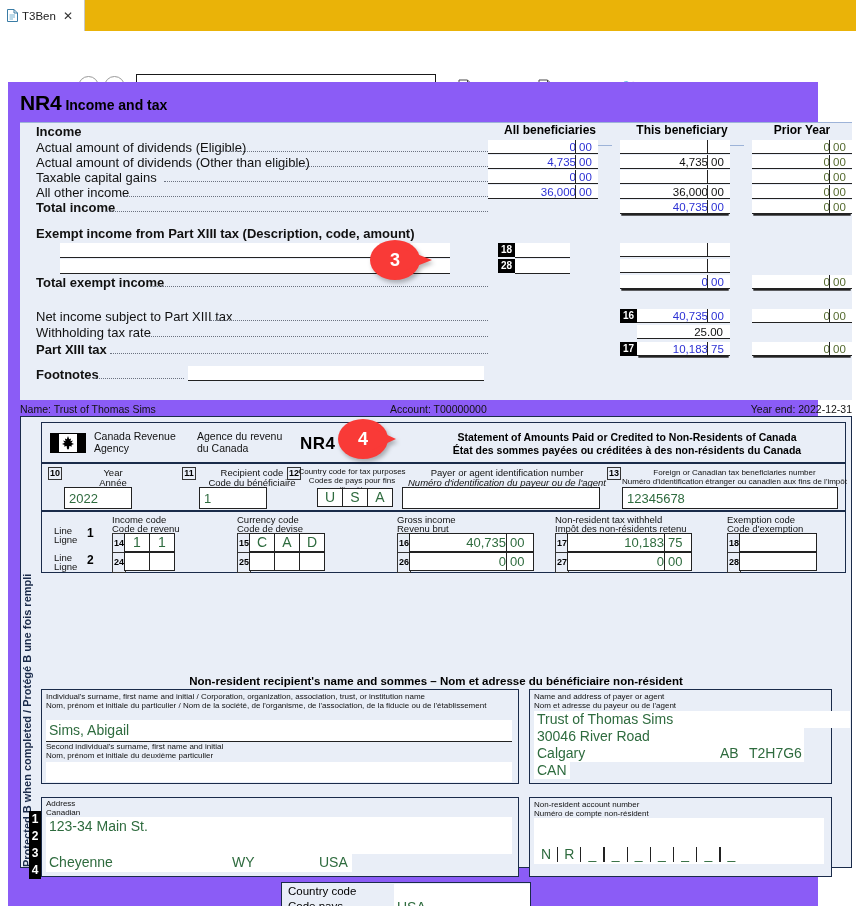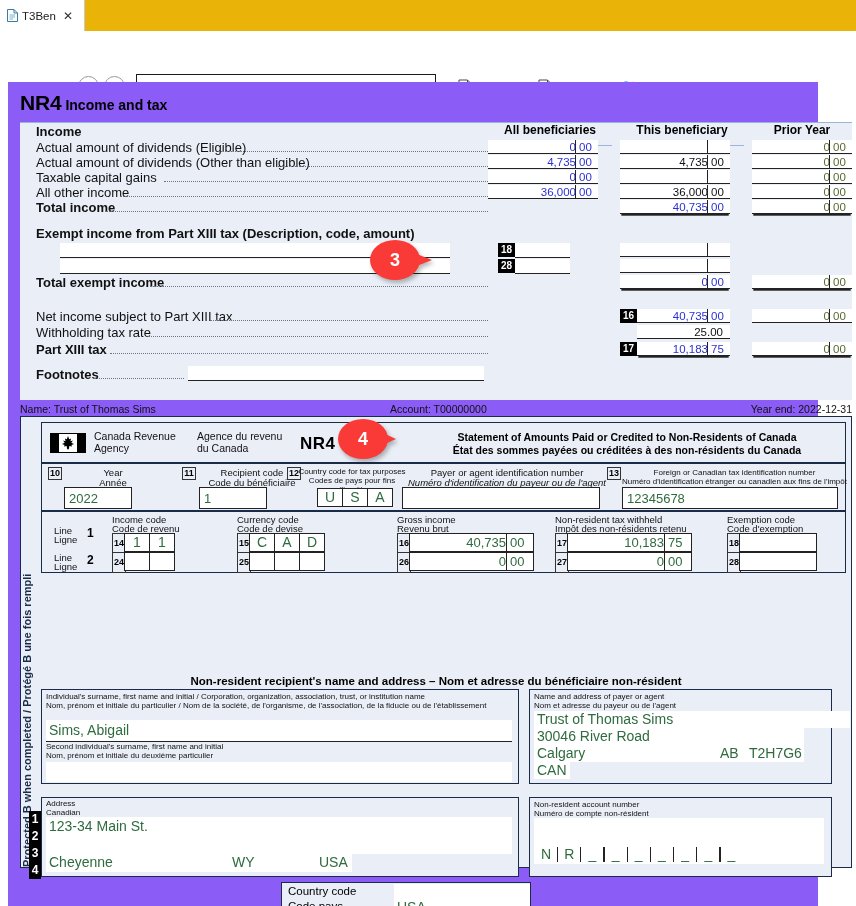--- a/index.html
+++ b/index.html
@@ -471,21 +471,21 @@
         <span>U</span>
         <span>S</span>
         <span>A</span>
       </div>
 
       <div class="cap" style="left:360px;top:3px;width:210px;">Payer or agent identification number</div>
       <div class="cap" style="left:360px;top:13px;width:210px;font-style:italic;">Numéro d'identification du payeur ou de l'agent</div>
       <input class="inp" style="left: 360px; top: 23px; width: 198px;" value="">
 
       <div class="fldnum" style="left:565px;top:3px;">13</div>
-      <div class="cap tiny" style="left:580px;top:4px;width:225px;">Foreign or Canadian tax identification number</div>
+      <div class="cap tiny" style="left:580px;top:4px;width:225px;">Foreign or Canadian tax beneficiaries number</div>
       <div class="cap tiny" style="left:580px;top:13px;width:225px;">Numéro d'identification étranger ou canadien aux fins de l'impôt</div>
       <input class="inp" style="left: 580px; top: 23px; width: 216px;" value="12345678">
     </div>
 
     <div class="slipbox" style="left:20px;top:94px;width:805px;height:62px;">
       <div class="cap l" style="left:12px;top:13px;width:30px;">Line</div>
       <div class="cap l" style="left:12px;top:22px;width:30px;">Ligne</div>
       <div style="position:absolute;left:45px;top:14px;font-size:12px;font-weight:bold;">1</div>
       <div class="cap l" style="left:12px;top:40px;width:30px;">Line</div>
       <div class="cap l" style="left:12px;top:49px;width:30px;">Ligne</div>
@@ -546,21 +546,21 @@
       </div>
 
       <div class="cap l" style="left:685px;top:2px;width:130px;">Exemption code</div>
       <div class="cap l" style="left:685px;top:11px;width:130px;">Code d'exemption</div>
       <div class="fldnum" style="left:685px;top:21px;height:19px;line-height:19px;">18</div>
       <div class="amt" style="left:697px;top:21px;width:78px;"></div>
       <div class="fldnum" style="left:685px;top:40px;height:19px;line-height:19px;">28</div>
       <div class="amt" style="left:697px;top:40px;width:78px;"></div>
     </div>
 
-    <div class="secthead" style="left:0;top:258px;">Non-resident recipient's name and address – Nom et adresse du bénéficiaire non-résident</div>
+    <div class="secthead" style="left:0;top:258px;">Non-resident recipient's name and sommes – Nom et adresse du bénéficiaire non-résident</div>
 
     <div class="slipbox" style="left:20px;top:272px;width:478px;height:95px;">
       <div class="cap tiny l" style="left:4px;top:2px;width:470px;">Individual's surname, first name and initial / Corporation, organization, association, trust, or institution name</div>
       <div class="cap tiny l" style="left:4px;top:11px;width:470px;">Nom, prénom et initiale du particulier / Nom de la société, de l'organisme, de l'association, de la fiducie ou de l'établissement</div>
       <div class="wfill" style="left:4px;top:30px;width:466px;height:21px;border-bottom:1.2px solid #222;">
         <span class="gval" style="left:3px;top:2px;">Sims, Abigail</span>
       </div>
       <div class="cap tiny l" style="left:4px;top:52px;width:470px;">Second individual's surname, first name and initial</div>
       <div class="cap tiny l" style="left:4px;top:61px;width:470px;">Nom, prénom et initiale du deuxième particulier</div>
       <div class="wfill" style="left:4px;top:72px;width:466px;height:20px;">

